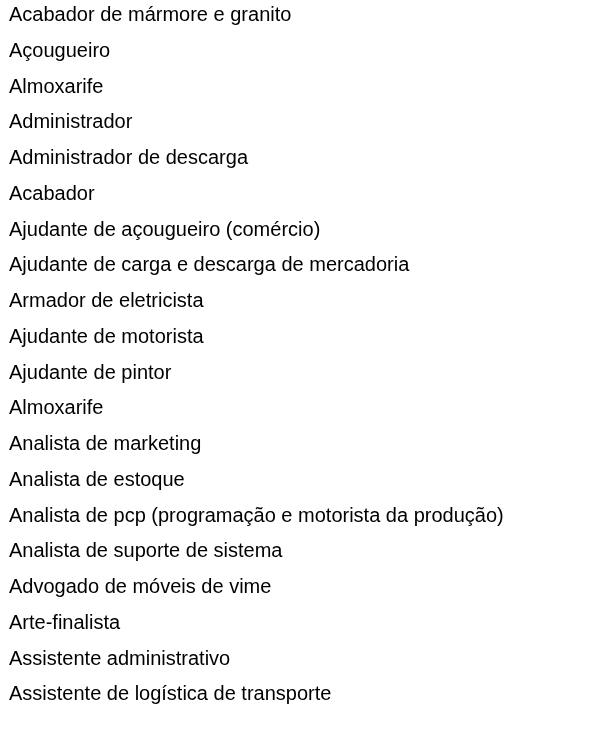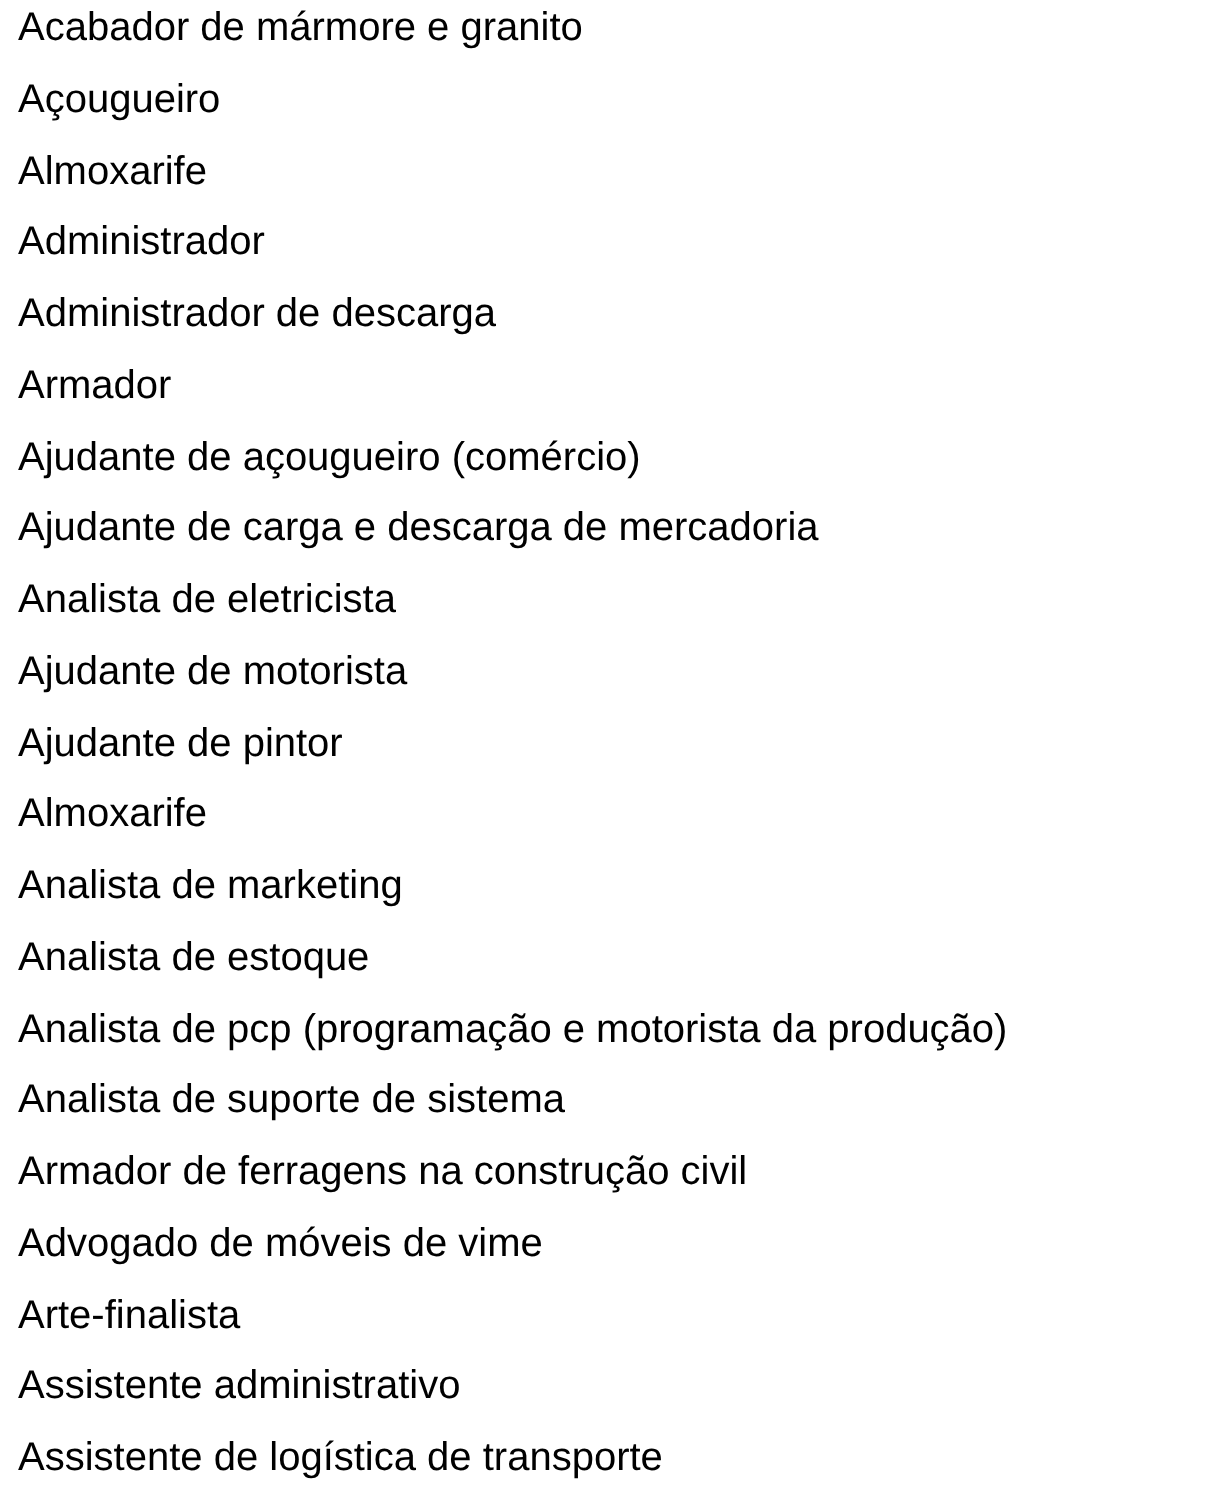--- a/index.html
+++ b/index.html
@@ -28,29 +28,28 @@
 </style>
 </head>
 <body>
 
 <main class="job-list">
   <div class="job-item">Acabador de mármore e granito</div>
   <div class="job-item">Açougueiro</div>
   <div class="job-item">Almoxarife</div>
   <div class="job-item">Administrador</div>
   <div class="job-item">Administrador de descarga</div>
-  <div class="job-item">Armador</div>
+  <div class="job-item">Acabador</div>
   <div class="job-item">Ajudante de açougueiro (comércio)</div>
   <div class="job-item">Ajudante de carga e descarga de mercadoria</div>
-  <div class="job-item">Analista de eletricista</div>
+  <div class="job-item">Armador de eletricista</div>
   <div class="job-item">Ajudante de motorista</div>
   <div class="job-item">Ajudante de pintor</div>
   <div class="job-item">Almoxarife</div>
   <div class="job-item">Analista de marketing</div>
   <div class="job-item">Analista de estoque</div>
   <div class="job-item">Analista de pcp (programação e motorista da produção)</div>
   <div class="job-item">Analista de suporte de sistema</div>
-  <div class="job-item">Armador de ferragens na construção civil</div>
   <div class="job-item">Advogado de móveis de vime</div>
   <div class="job-item">Arte-finalista</div>
   <div class="job-item">Assistente administrativo</div>
   <div class="job-item">Assistente de logística de transporte</div>
 </main>
 
 </body></html>

